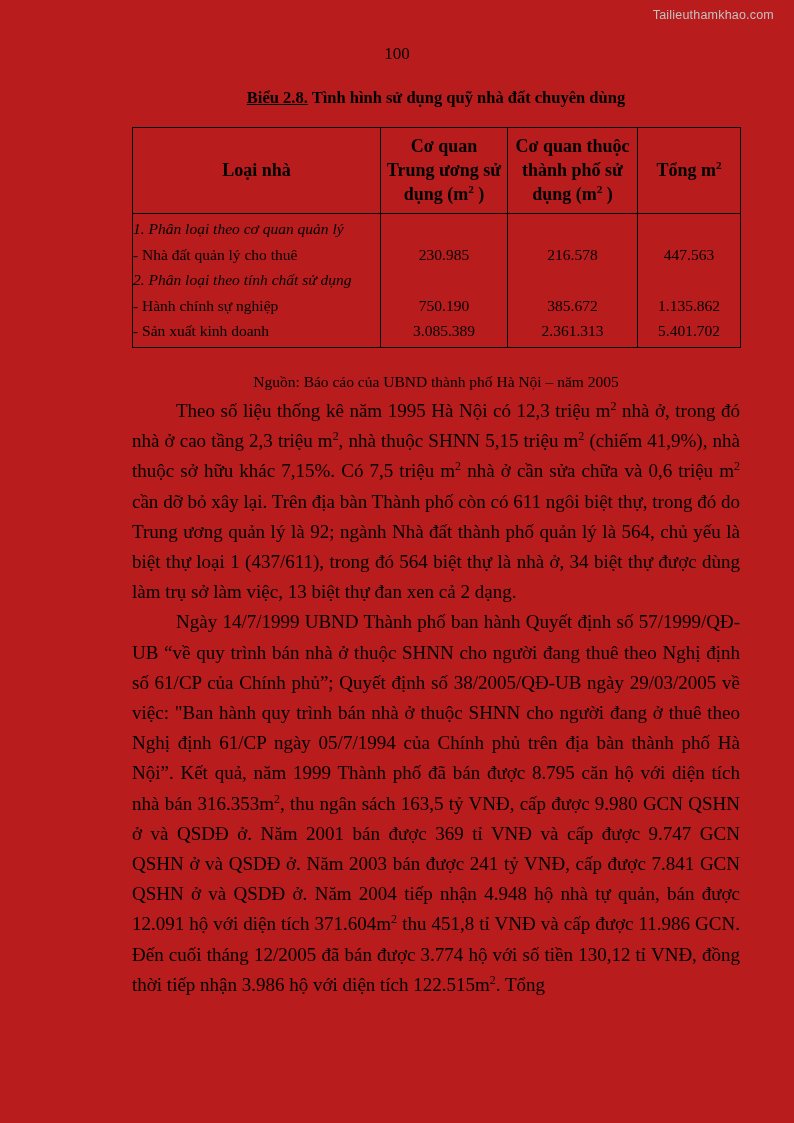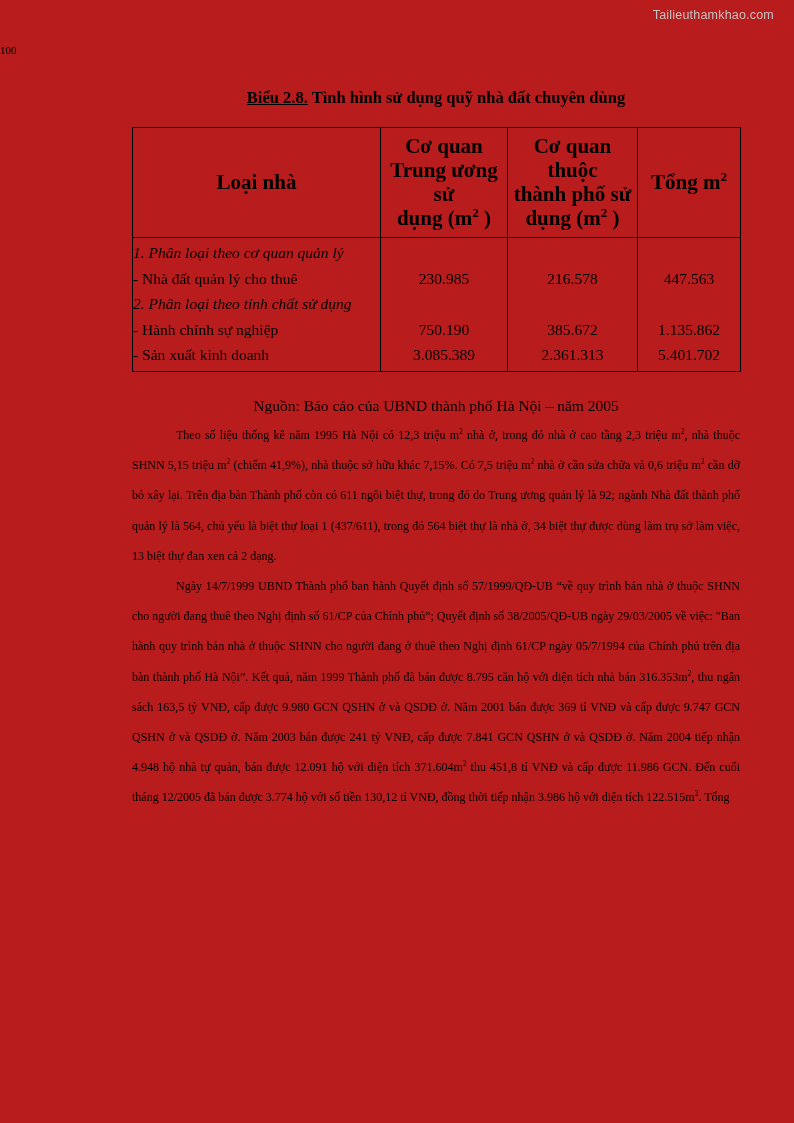--- a/index.html
+++ b/index.html
@@ -27,21 +27,22 @@
     font-size: 12.5px;
     color: #c2c2c2;
     letter-spacing: 0.2px;
     user-select: none;
   }
   .page-number {
     position: absolute;
     top: 44px;
     left: 0;
     width: 794px;
-    font-size: 11px;
+    text-align: center;
+    font-size: 17px;
   }
   .content {
     position: absolute;
     left: 132px;
     top: 82px;
     width: 608px;
   }
   .title-line {
     text-align: center;
     font-weight: bold;
@@ -58,21 +59,21 @@
     width: 608px;
     table-layout: fixed;
   }
   table.data td, table.data th {
     border: 1.3px solid #000000;
     padding: 0;
     vertical-align: middle;
   }
   table.data thead th {
     font-weight: bold;
-    font-size: 21px;
+    font-size: 18px;
     line-height: 24px;
     text-align: center;
     padding: 6px 4px 7px 4px;
     height: 78px;
     box-sizing: border-box;
   }
   .col-label   { width: 248px; }
   .col-central { width: 127px; }
   .col-city    { width: 130px; }
   .col-total   { width: 103px; }
@@ -107,21 +108,21 @@
   }
   .source {
     text-align: center;
     font-size: 15.5px;
     margin-top: 20px;
     line-height: 28px;
   }
   p.body {
     text-align: justify;
     text-justify: inter-word;
-    font-size: 12px;
+    font-size: 19px;
     line-height: 30.2px;
     margin: 0;
     text-indent: 44px;
     hyphens: none;
   }
   p.body + p.body {
     margin-top: 0;
   }
   sup {
     font-size: 0.63em;

